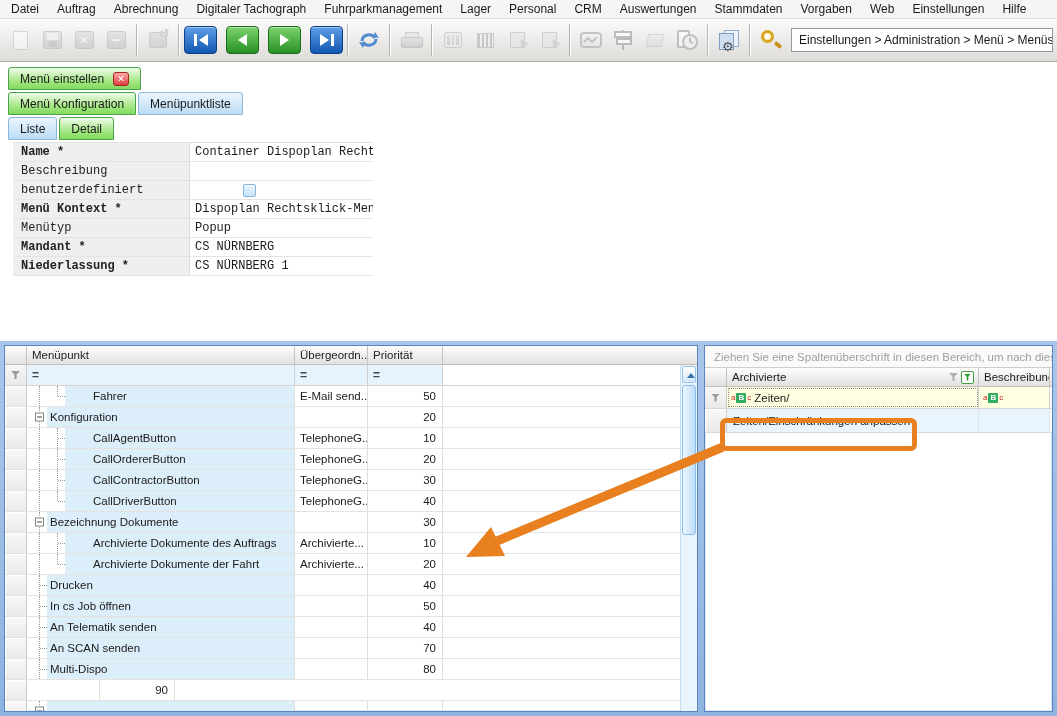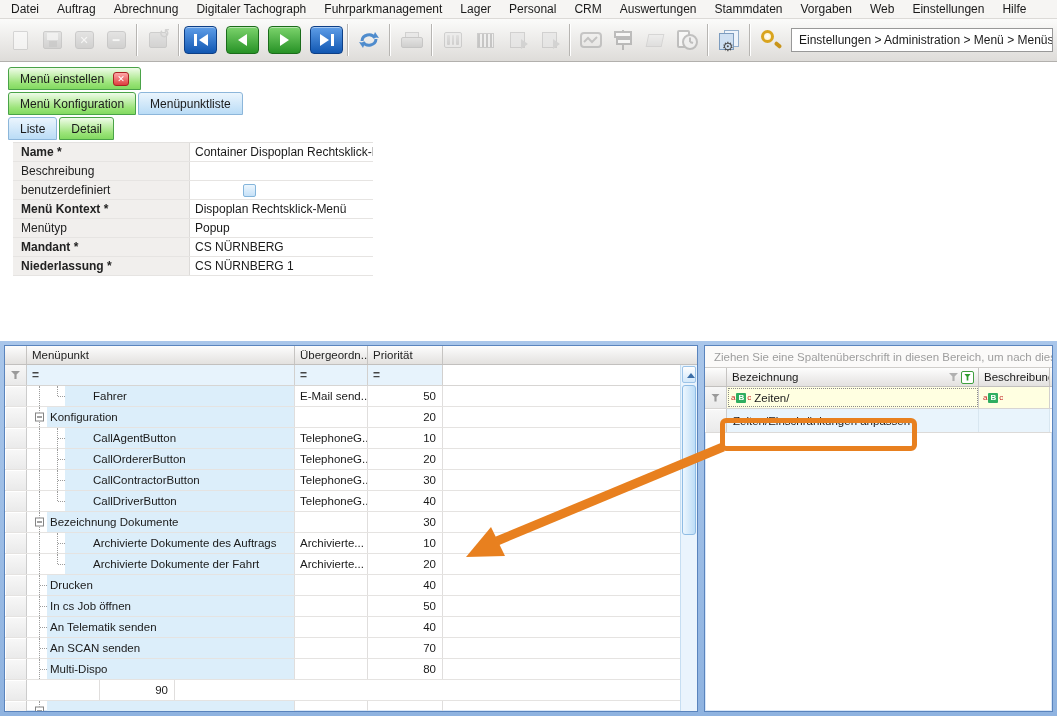--- a/index.html
+++ b/index.html
@@ -56,21 +56,21 @@
   .tabrow1 { height:28px; padding-top:4px; }
   .tabrow2 { height:25px; }
   .tabrow3 { height:25px; }
   .tab { height:23px; padding:0 11px; display:flex; align-items:center; font-size:12px; border-radius:3px 3px 0 0; border:1px solid #8cb6da; margin-right:2px; white-space:nowrap; cursor:default; }
   .tab.green { background:linear-gradient(#f0fce9,#9ce47a 70%,#82da60); border-color:#4aa348; }
   .tab.blue  { background:linear-gradient(#ebf5fd,#badcf6); border-color:#8cb6da;padding-left:11px; }
   .tab .closebtn { width:16px; height:14px; margin-left:9px; border:1px solid #a82222; border-radius:3px; background:linear-gradient(#ffa8a8,#dd3f3f); color:#fff; font-size:9px; font-weight:bold; line-height:12px; text-align:center; }
 
   
   .form { margin:2px 0 0 13px; width:360px; border-top:1px solid #e3e1df; font-size:12px; }
-  .form-row { display:flex; height:19px; border-bottom:1px solid #e6e4e2; }
+  .form-row { display:flex; height:19px; border-bottom:1px solid #e6e4e2;font-family:Liberation Mono, monospace; }
   .form-label { width:177px; background:#f1efed; border-right:1px solid #dddbd9; padding-left:8px; display:flex; align-items:center; color:#222; }
   .form-label.req { font-weight:bold; }
   .form-value { flex:1; background:#fff; padding-left:5px; display:flex; align-items:center; white-space:nowrap; overflow:hidden; }
   .checkbox { width:13px; height:13px; margin-left:48px; background:linear-gradient(#ecf6fe,#c6e1f7); border:1px solid #84b5db; border-radius:2px; }
 
   
   .bottom { position:absolute; left:0; right:0; top:341px; bottom:0; background:linear-gradient(#a9c6ea,#8fb3e0); padding:4px; display:flex; gap:6px; }
   .panel { background:#fff; border:1px solid #5a84bd; box-shadow:inset 0 0 0 1px #d9e7f8; display:flex; flex-direction:column; overflow:hidden; position:relative; }
   .panel-left { width:694px; }
   .panel-right { flex:1; }
@@ -561,21 +561,21 @@
       <div class="vs-btn"></div>
       <div class="vs-thumb"></div>
     </div>
   </div>
 
   <div class="panel panel-right">
     <div class="group-hint">Ziehen Sie eine Spaltenüberschrift in diesen Bereich, um nach dieser zu</div>
     <div class="r-head">
       <div class="hcell r-ind"></div>
       <div class="hcell r-bez">
-        <span>Bezeichnung</span>
+        <span>Archivierte</span>
         <span class="headicons">
           <span class="funnel" style="background:#b0b0b0"></span>
           <span class="filtericon-box">
               <span class="funnel green"></span>
             </span>
         </span>
       </div>
       <div class="hcell r-besch">Beschreibung</div>
       <div class="hcell r-fill"></div>
     </div>

